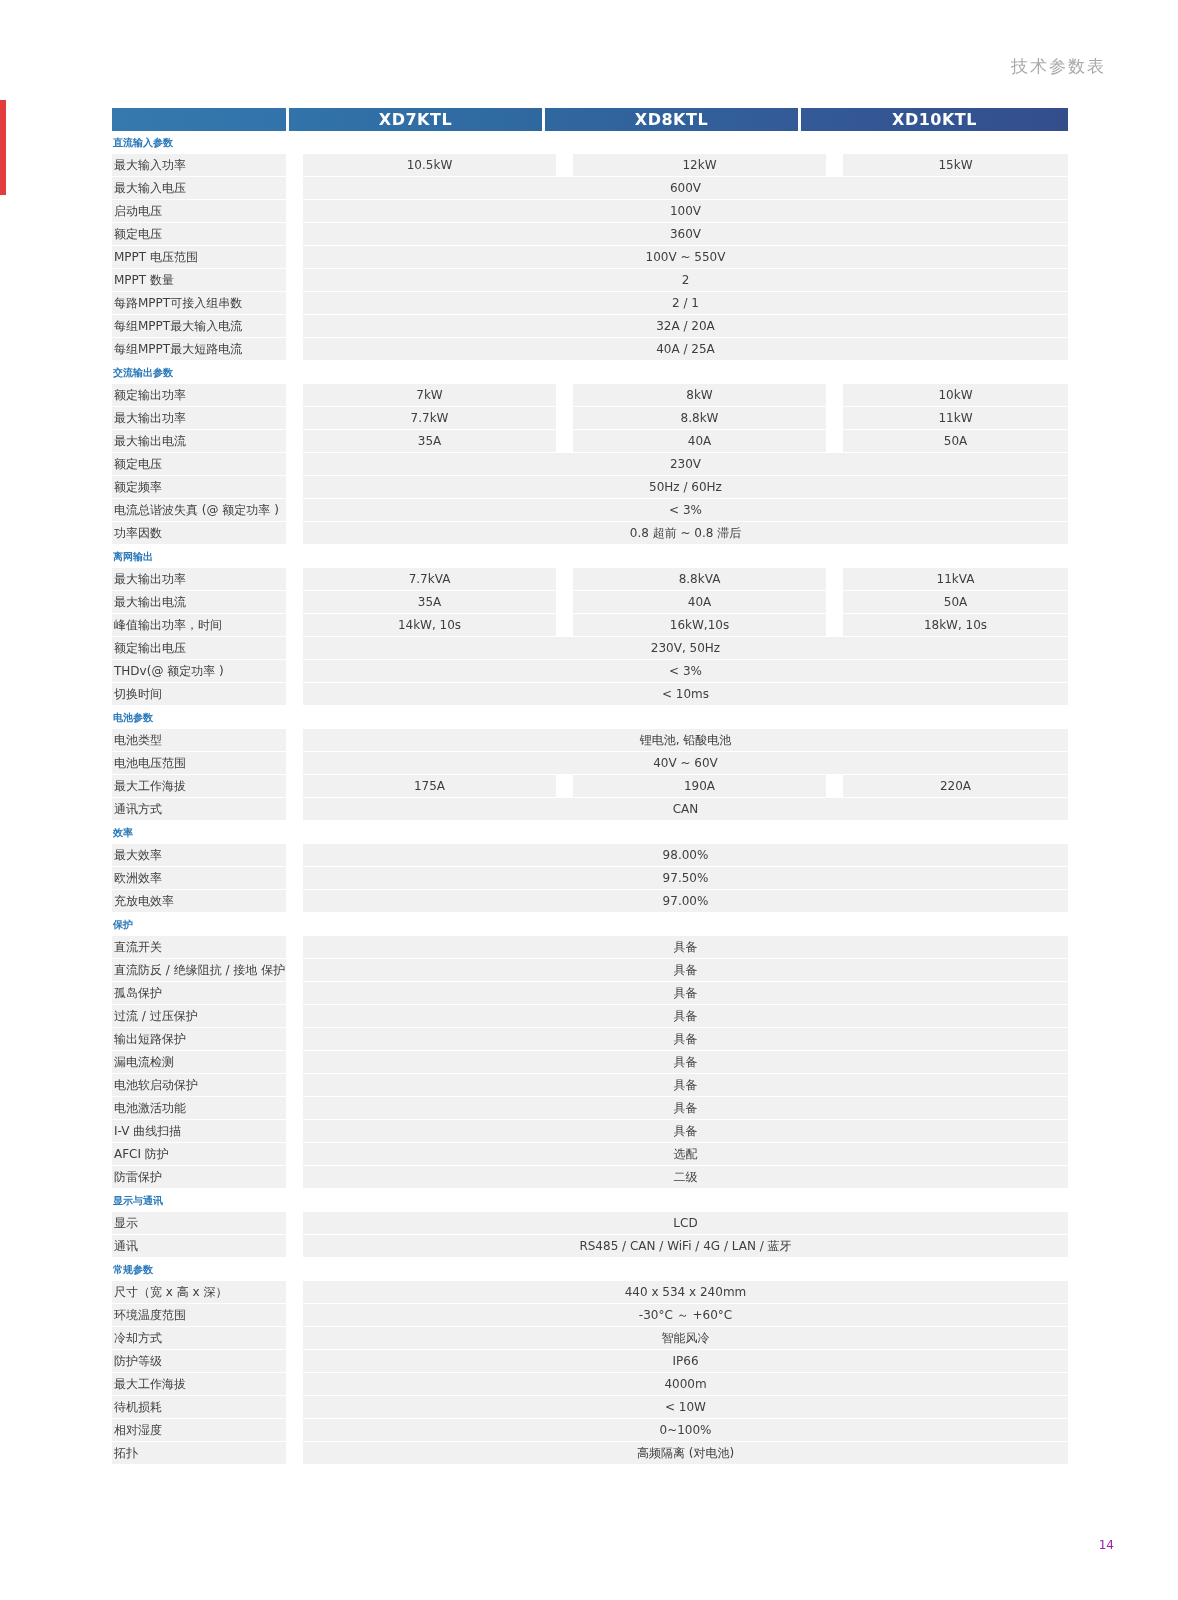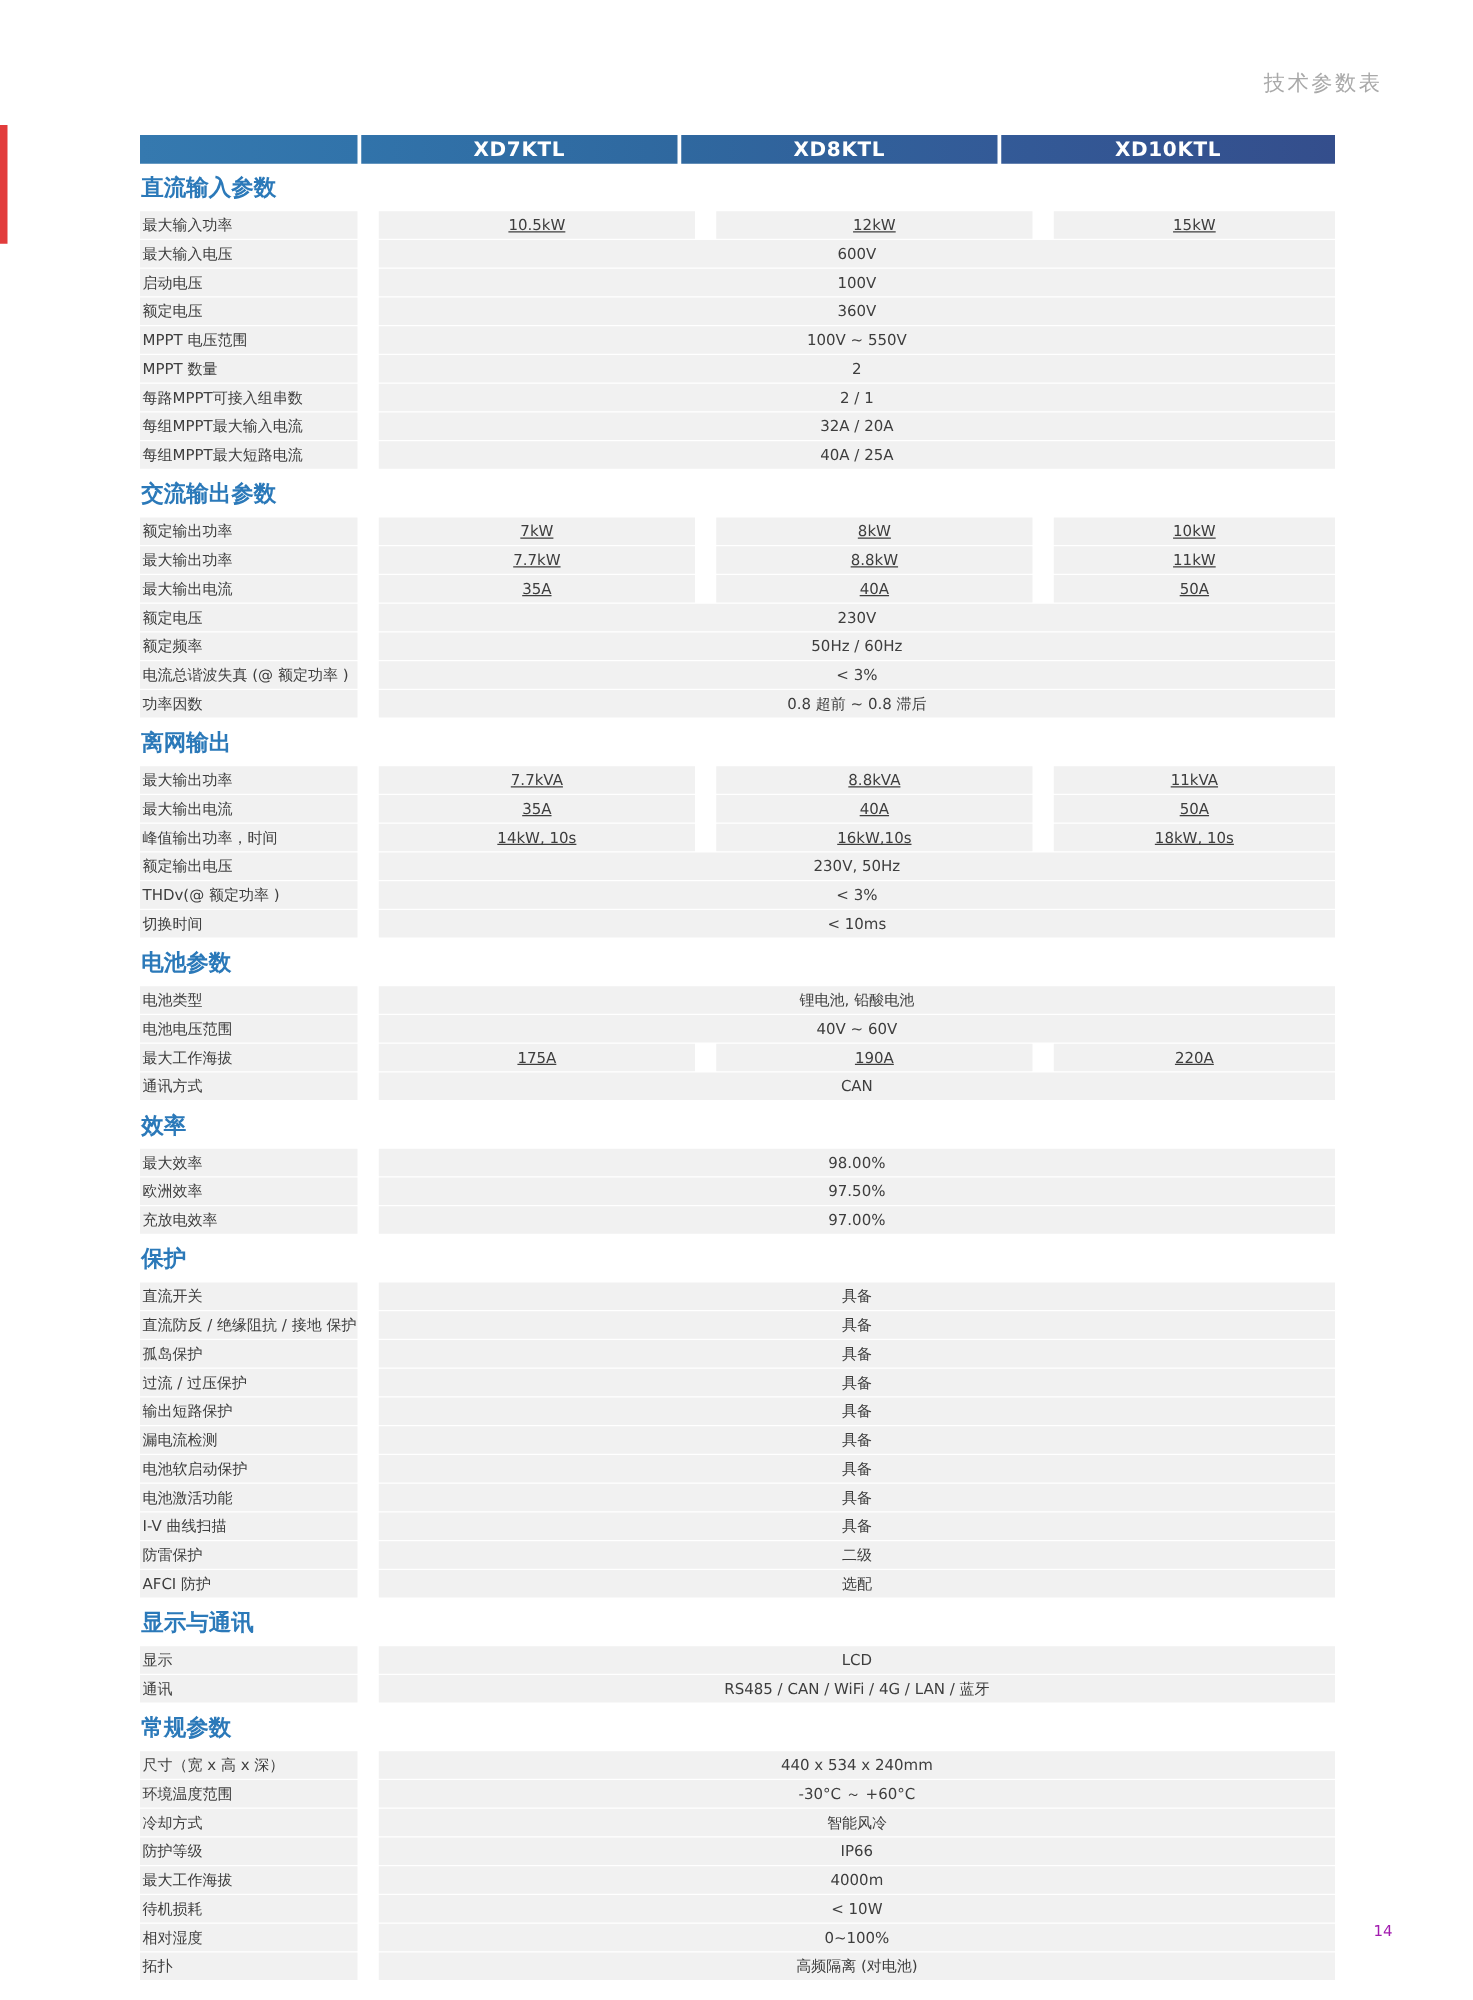--- a/index.html
+++ b/index.html
@@ -37,41 +37,41 @@
   }
   .t-header .hc {
     display:flex; align-items:center; justify-content:center;
     color:#ffffff; font-weight:bold; font-size:16px; letter-spacing:0.5px;
   }
   .hc0 { background:linear-gradient(90deg,#3579af,#3173aa); }
   .hc1 { background:linear-gradient(90deg,#3173aa,#2f689f); }
   .hc2 { background:linear-gradient(90deg,#2f689f,#335a97); }
   .hc3 { background:linear-gradient(90deg,#335a97,#344e8c); }
   .section-row {
-    height:38px;
+    height:23px;
     display:flex; align-items:center;
-    color:#2b79b9; font-weight:bold; font-size:18px;
+    color:#2b79b9; font-weight:bold; font-size:10px;
     background:#ffffff;
     padding-left:1px;
   }
   .data-row {
     display:grid;
     grid-template-columns:174px 253px 253px 1fr;
     column-gap:17px;
     height:22px;
     margin-bottom:1px;
     font-size:12px; color:#3e3e3e;
   }
   .cell {
     background:#f1f1f1;
     display:flex; align-items:center;
     overflow:hidden; white-space:nowrap;
   }
   .cell.label { padding-left:2px; }
-  .cell.val   { justify-content:center;text-decoration:underline; }
+  .cell.val   { justify-content:center; }
   .cell.merged { grid-column:2 / 5; justify-content:center; }
 </style>
 </head>
 <body>
 
 <div class="page">
   <div class="red-stripe"></div>
   <div class="doc-title">技术参数表</div>
 
   <div class="spec-table">
@@ -262,26 +262,26 @@
         </div>
         <div class="data-row">
           <div class="cell label">电池激活功能</div>
           <div class="cell merged">具备</div>
         </div>
         <div class="data-row">
           <div class="cell label">I-V 曲线扫描</div>
           <div class="cell merged">具备</div>
         </div>
         <div class="data-row">
+          <div class="cell label">AFCI 防护</div>
+          <div class="cell merged">选配</div>
+        </div>
+        <div class="data-row">
           <div class="cell label">防雷保护</div>
           <div class="cell merged">二级</div>
-        </div>
-        <div class="data-row">
-          <div class="cell label">AFCI 防护</div>
-          <div class="cell merged">选配</div>
         </div>
         <div class="section-row">
           <span>显示与通讯</span>
         </div>
         <div class="data-row">
           <div class="cell label">显示</div>
           <div class="cell merged">LCD</div>
         </div>
         <div class="data-row">
           <div class="cell label">通讯</div>

